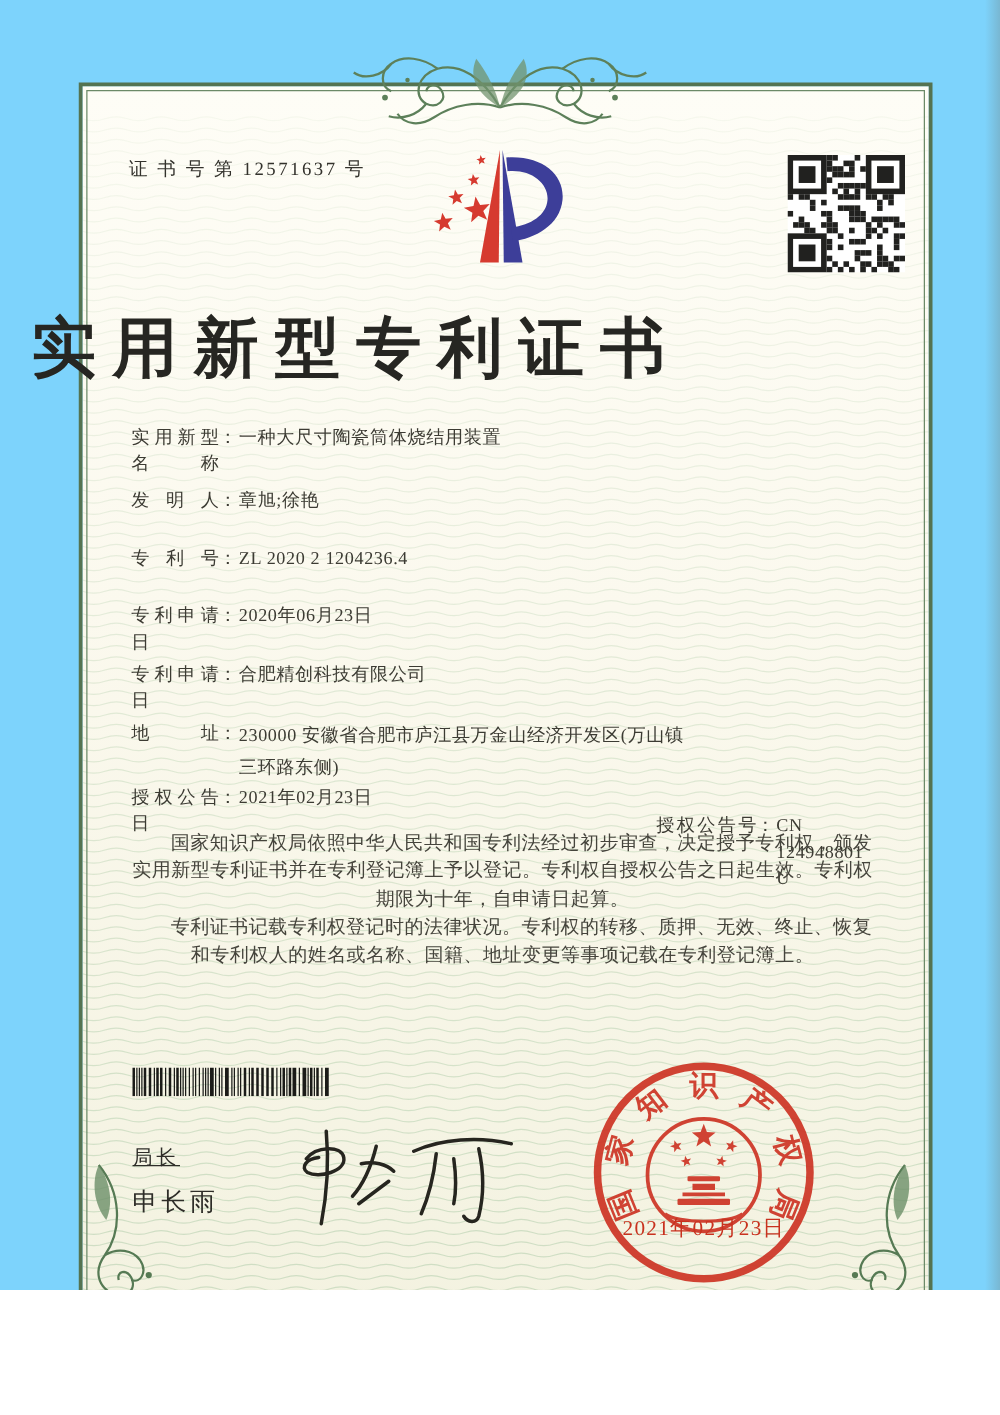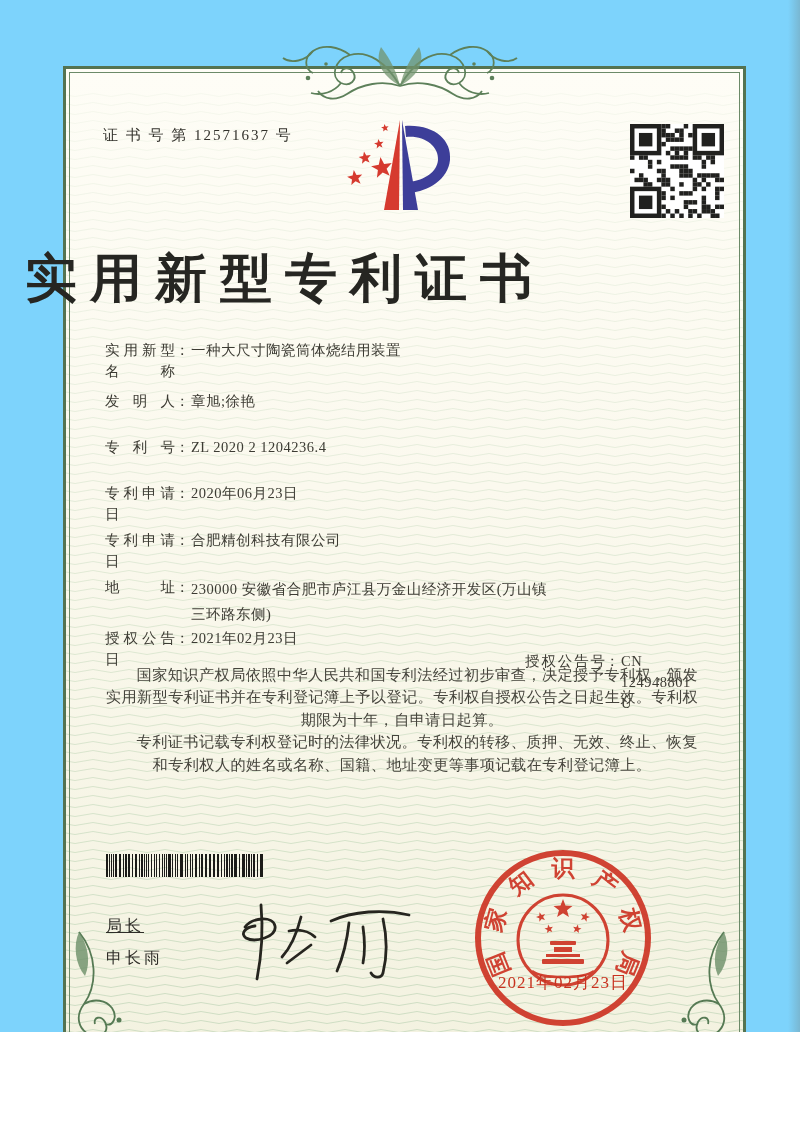--- a/index.html
+++ b/index.html
@@ -25,21 +25,21 @@
   .frow{left:105px;display:flex;align-items:flex-start;font-size:14.5px;color:#3c3b33;line-height:21px;}
   .flabel{display:inline-block;width:70px;text-align:justify;text-align-last:justify;flex:none;}
   .fcolon{flex:none;width:16px;}
   .fvalue{letter-spacing:.5px;}
   .fvalue.addr{display:inline-block;width:362px;line-height:25px;}
   #row-grant2{position:absolute;left:420px;top:0;display:flex;margin-top:23px;}
   #row-grant2 .flabel{width:80px;}
   #paragraphs{left:100px;top:664px;width:604px;font-size:15.2px;line-height:22.4px;color:#45443c;text-align:center;}
   #paragraphs p{margin:0;text-indent:2em;letter-spacing:.4px;}
   #signer-title{left:106px;top:916px;font-size:16px;letter-spacing:3px;color:#2e2d28;font-family:"Liberation Sans","DejaVu Sans",sans-serif;text-decoration:underline;}
-  #signer-name{left:106px;top:948px;font-size:16px;letter-spacing:3px;color:#2e2d28;font-family:"Liberation Sans","DejaVu Sans",sans-serif;}
+  #signer-name{left:106px;top:948px;font-size:20px;letter-spacing:3px;color:#2e2d28;font-family:"Liberation Sans","DejaVu Sans",sans-serif;}
   #seal-date{left:468px;top:971px;width:190px;text-align:center;font-size:17px;color:#c8321f;letter-spacing:1px;z-index:6;}
   #page-indicator{left:0;top:1030px;width:800px;text-align:center;font-size:13.5px;letter-spacing:1px;color:#33322c;}
   #back-note{left:0;top:1084px;width:800px;text-align:center;font-size:15px;letter-spacing:3px;color:#3e3d36;padding-left:48px;}
   svg{display:block;}
 </style>
 </head>
 <body>
 
 <div id="page">
 

